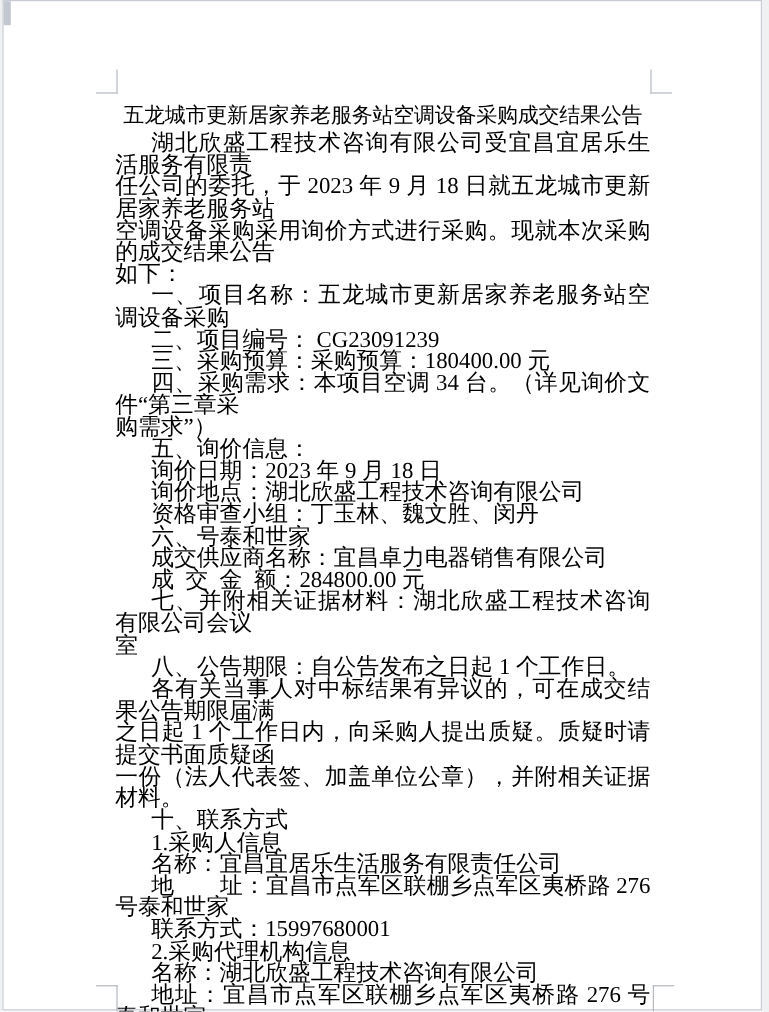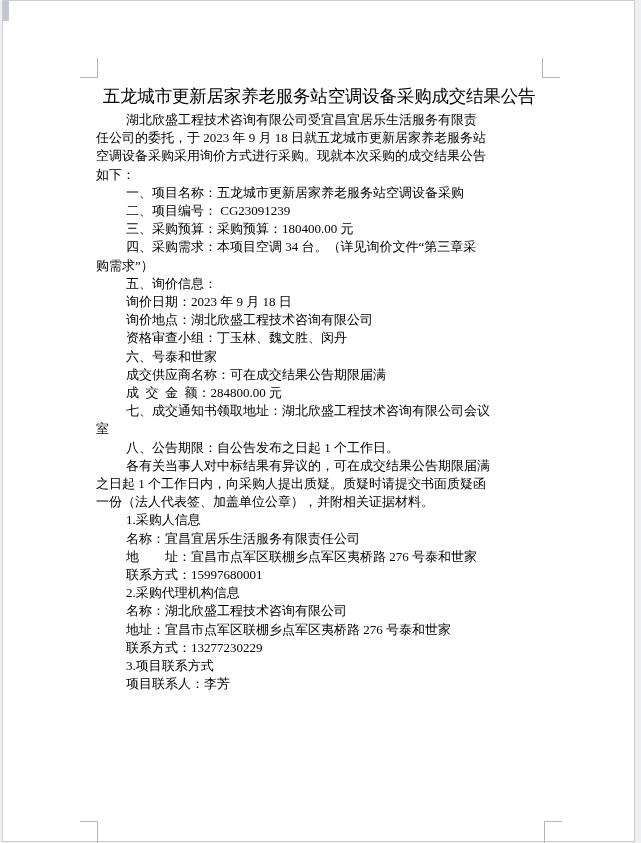--- a/index.html
+++ b/index.html
@@ -42,21 +42,21 @@
     margin: 0; padding: 5px 0 1px 0;
     font-size: 17.5px; font-weight: normal;
     line-height: 27px;
     text-align: center;
     white-space: nowrap;
     letter-spacing: -0.2px;
   }
 
   .doc-content p {
     margin: 0;
-    font-size: 13px;
+    font-size: 19px;
     line-height: 18.2px;
     white-space: pre-wrap;
     text-align: justify;
   }
   .doc-content p.indent { text-indent: 30px; }
 </style>
 </head>
 <body>
 
 <div class="viewport">
@@ -78,28 +78,29 @@
         <p class="indent">一、项目名称：五龙城市更新居家养老服务站空调设备采购</p>
         <p class="indent">二、项目编号： CG23091239</p>
         <p class="indent">三、采购预算：采购预算：180400.00 元</p>
         <p class="indent">四、采购需求：本项目空调 34 台。（详见询价文件“第三章采
 购需求”）</p>
         <p class="indent">五、询价信息：</p>
         <p class="indent">询价日期：2023 年 9 月 18 日</p>
         <p class="indent">询价地点：湖北欣盛工程技术咨询有限公司</p>
         <p class="indent">资格审查小组：丁玉林、魏文胜、闵丹</p>
         <p class="indent">六、号泰和世家</p>
-        <p class="indent">成交供应商名称：可在成交结果公告期限届满</p>
+        <p class="indent">成交供应商名称：宜昌卓力电器销售有限公司</p>
         <p class="indent">成  交  金  额：284800.00 元</p>
-        <p class="indent">七、成交通知书领取地址：湖北欣盛工程技术咨询有限公司会议
+        <p class="indent">七、并附相关证据材料：湖北欣盛工程技术咨询有限公司会议
 室</p>
         <p class="indent">八、公告期限：自公告发布之日起 1 个工作日。</p>
         <p class="indent">各有关当事人对中标结果有异议的，可在成交结果公告期限届满
 之日起 1 个工作日内，向采购人提出质疑。质疑时请提交书面质疑函
 一份（法人代表签、加盖单位公章），并附相关证据材料。</p>
+        <p class="indent">十、联系方式</p>
         <p class="indent">1.采购人信息</p>
         <p class="indent">名称：宜昌宜居乐生活服务有限责任公司</p>
         <p class="indent">地　　址：宜昌市点军区联棚乡点军区夷桥路 276 号泰和世家</p>
         <p class="indent">联系方式：15997680001</p>
         <p class="indent">2.采购代理机构信息</p>
         <p class="indent">名称：湖北欣盛工程技术咨询有限公司</p>
         <p class="indent">地址：宜昌市点军区联棚乡点军区夷桥路 276 号泰和世家</p>
         <p class="indent">联系方式：13277230229</p>
         <p class="indent">3.项目联系方式</p>
         <p class="indent">项目联系人：李芳</p>

